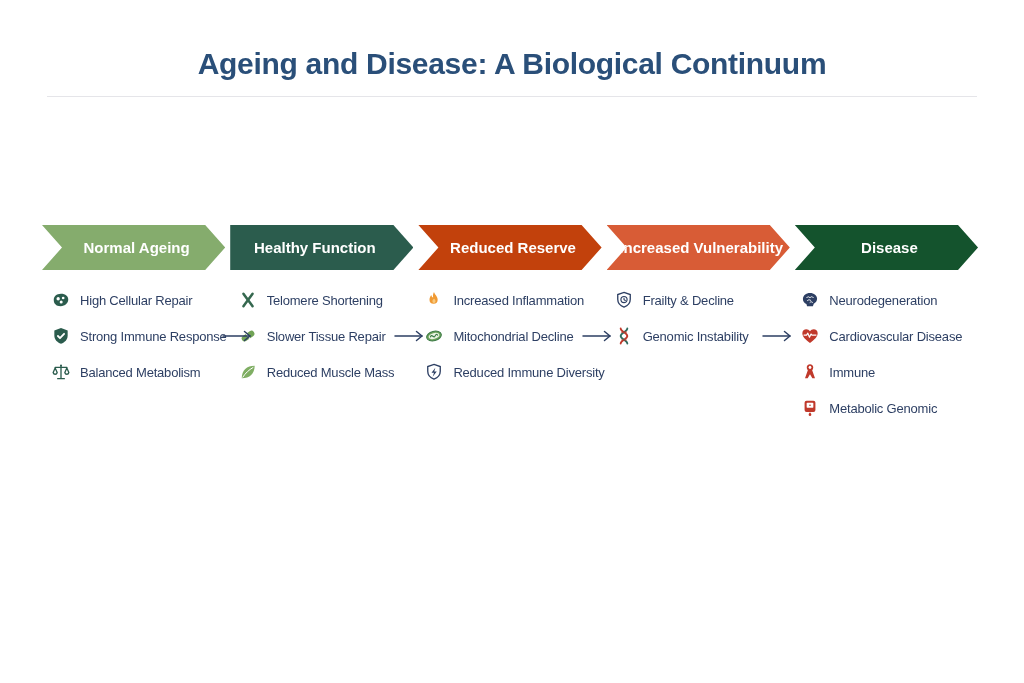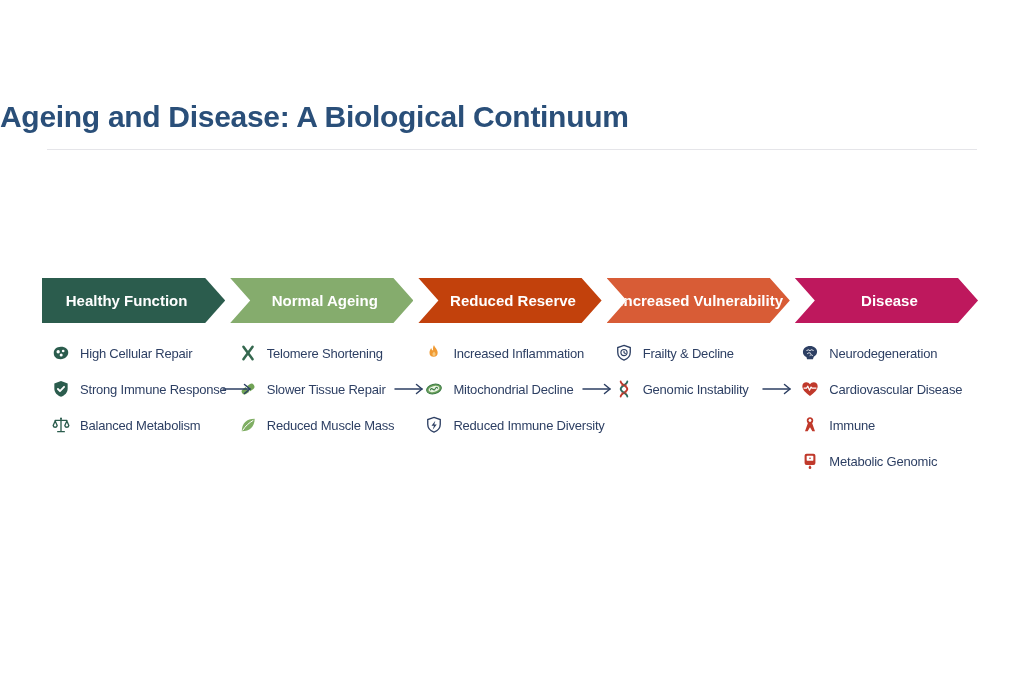--- a/index.html
+++ b/index.html
@@ -5,22 +5,22 @@
   html,body{margin:0;padding:0;background:#ffffff;}
   .page{
     position:relative;
     width:1024px;height:683px;
     background:#ffffff;
     font-family:"Liberation Sans", sans-serif;
     overflow:hidden;
   }
   .title{
     margin:0;
-    padding-top:100px;
-    text-align:left;
+    padding-top:47px;
+    text-align:center;
     font-size:30px;
     font-weight:bold;
     color:#2a4f79;
     letter-spacing:-0.3px;
   }
   .divider{
     width:930px;
     margin:15px auto 0 auto;
     border:none;
     border-top:1px solid #e5e5e9;
@@ -44,21 +44,21 @@
     white-space:nowrap;
     clip-path:polygon(0 0, calc(100% - 20px) 0, 100% 50%, calc(100% - 20px) 100%, 0 100%, 20px 50%);
   }
   .stage.first{
     clip-path:polygon(0 0, calc(100% - 20px) 0, 100% 50%, calc(100% - 20px) 100%, 0 100%);
   }
   .stage-1{background:#2b5c4d;}
   .stage-2{background:#85ac6d;}
   .stage-3{background:#c2410c;}
   .stage-4{background:#d85c36;}
-  .stage-5{background:#be185d;}
+  .stage-5{background:#14532d;}
   .stage.first span{margin-right:14px;}
   .stage:not(.first) span{margin-left:6px;}
   
   .columns{
     position:relative;
     margin:12px 0 0 42px;
     width:936px;
     display:flex;
     gap:0;
   }
@@ -87,25 +87,25 @@
 </style>
 </head>
 <body>
 
 <div class="page">
 
   <h1 class="title">Ageing and Disease: A Biological Continuum</h1>
   <hr class="divider">
 
   <div class="band">
+    <div class="stage stage-2">
+      <span>Normal Ageing</span>
+    </div>
     <div class="stage stage-1 first">
       <span>Healthy Function</span>
-    </div>
-    <div class="stage stage-2">
-      <span>Normal Ageing</span>
     </div>
     <div class="stage stage-3">
       <span>Reduced Reserve</span>
     </div>
     <div class="stage stage-4">
       <span>Increased Vulnerability</span>
     </div>
     <div class="stage stage-5">
       <span>Disease</span>
     </div>

